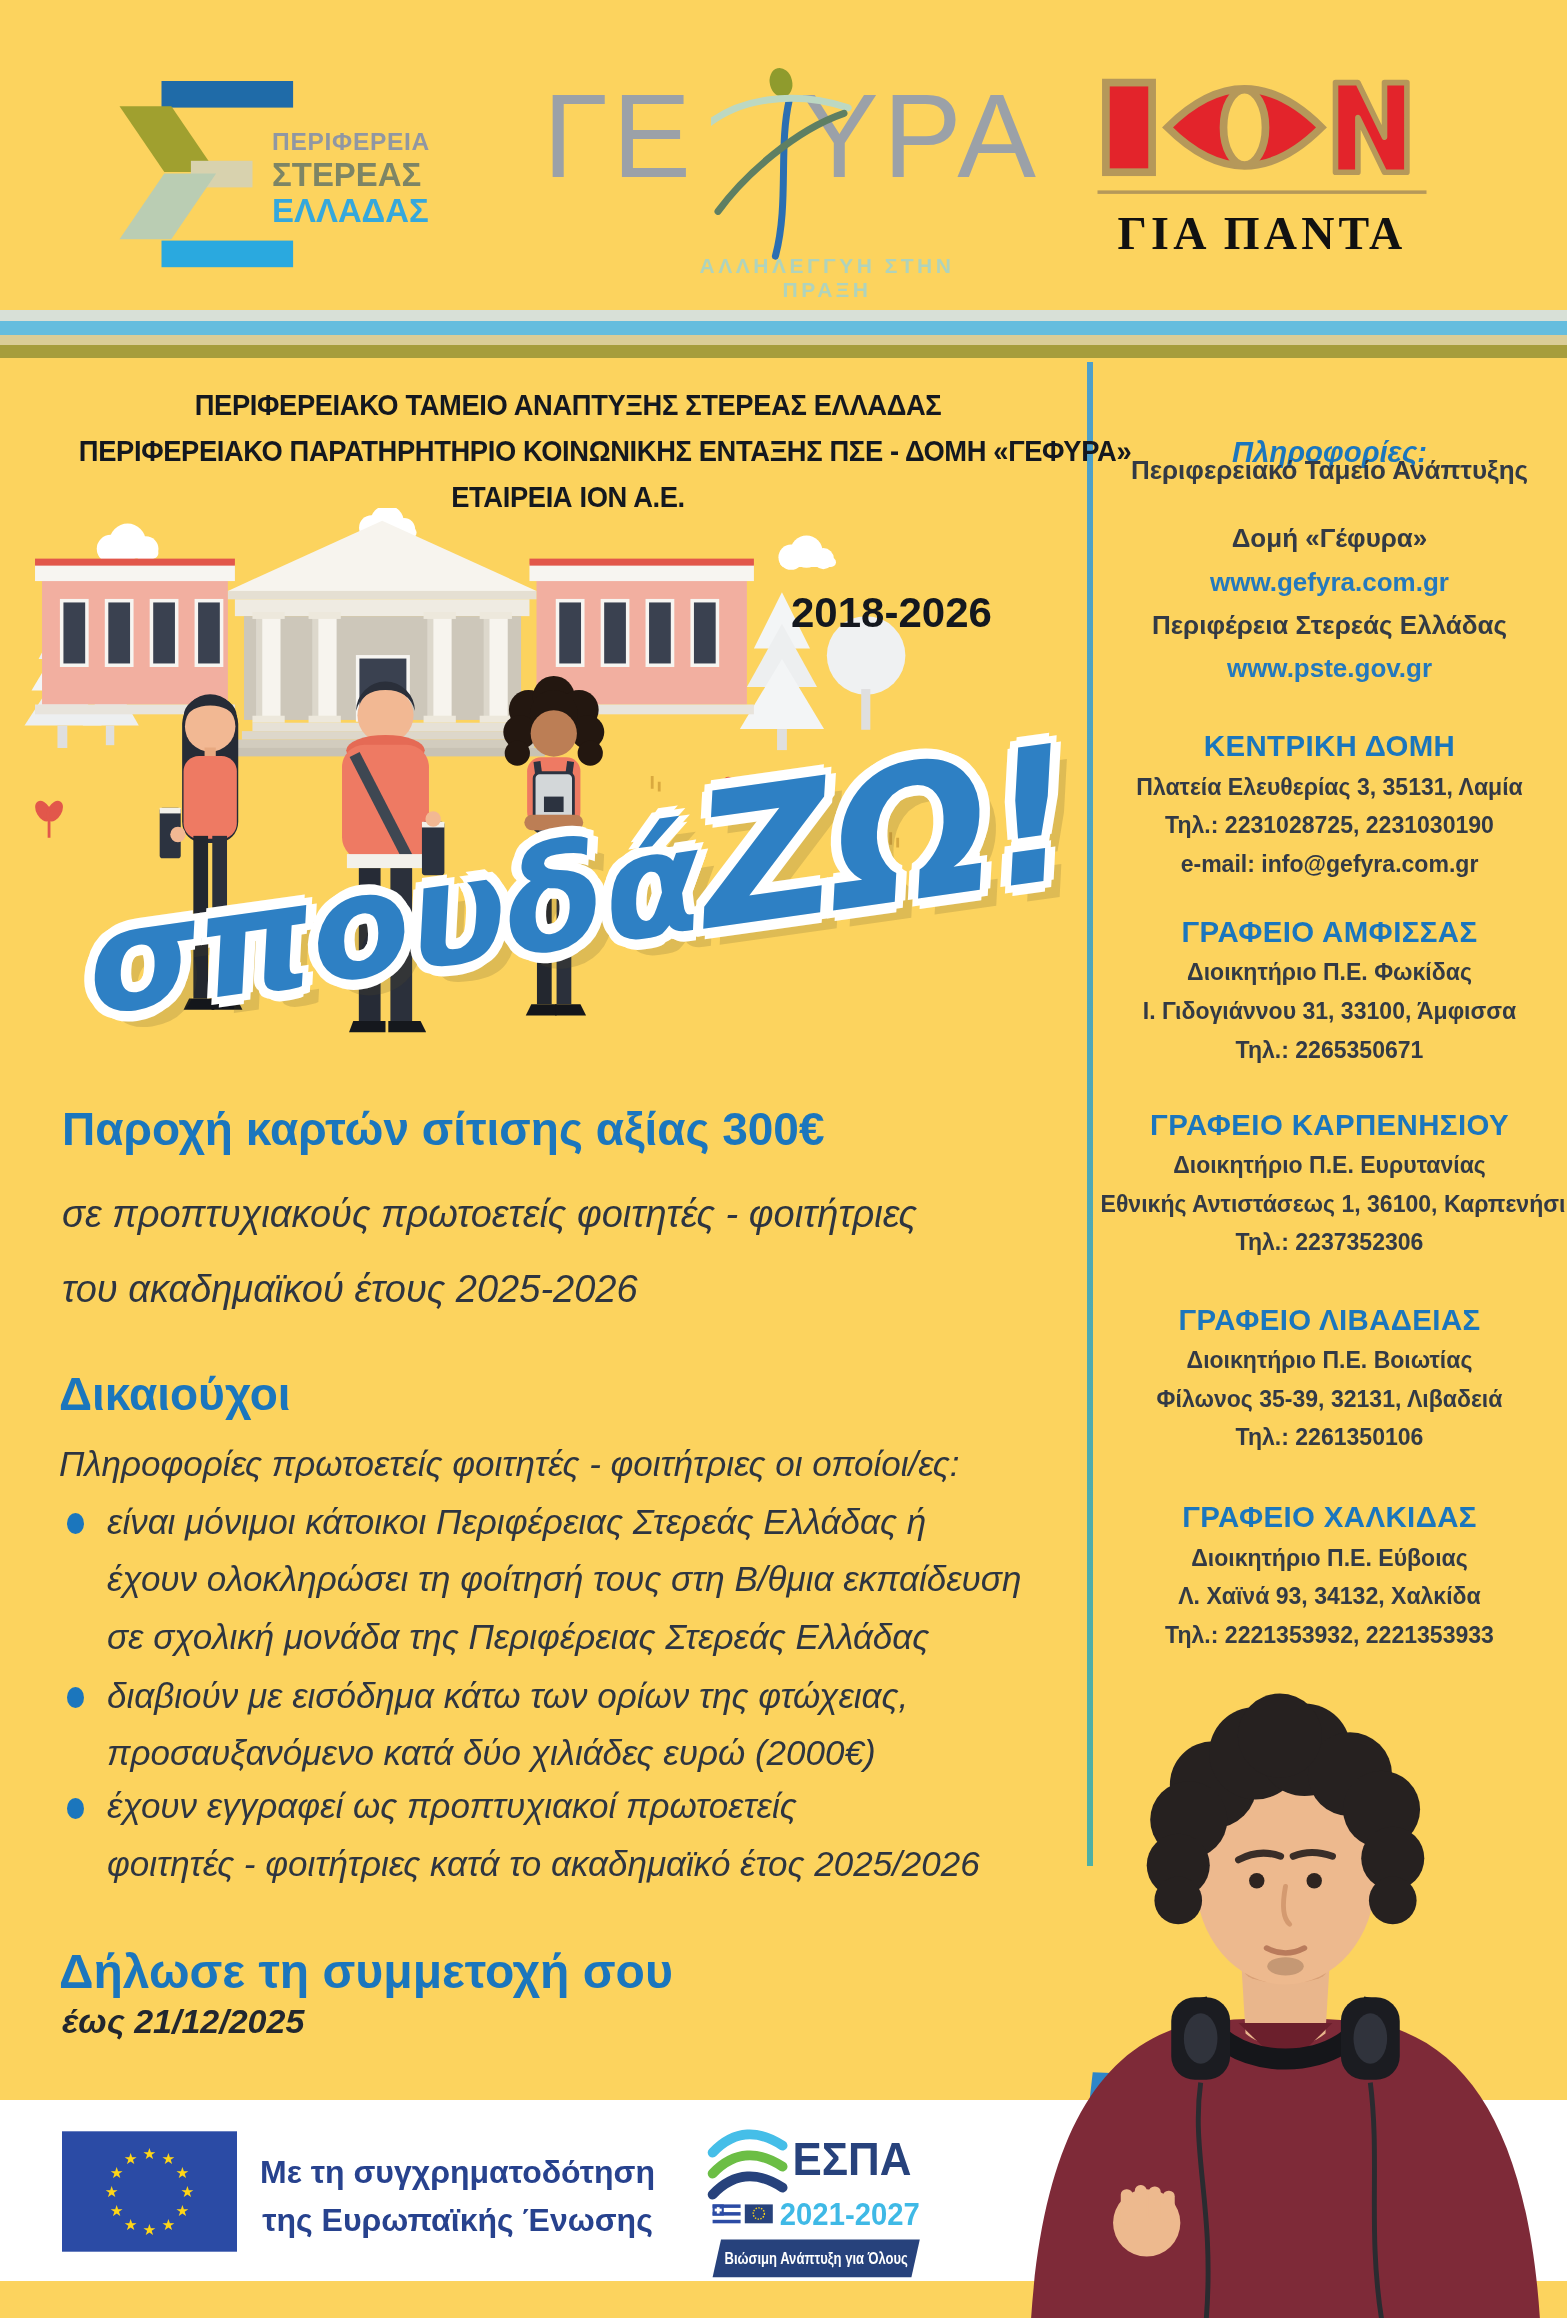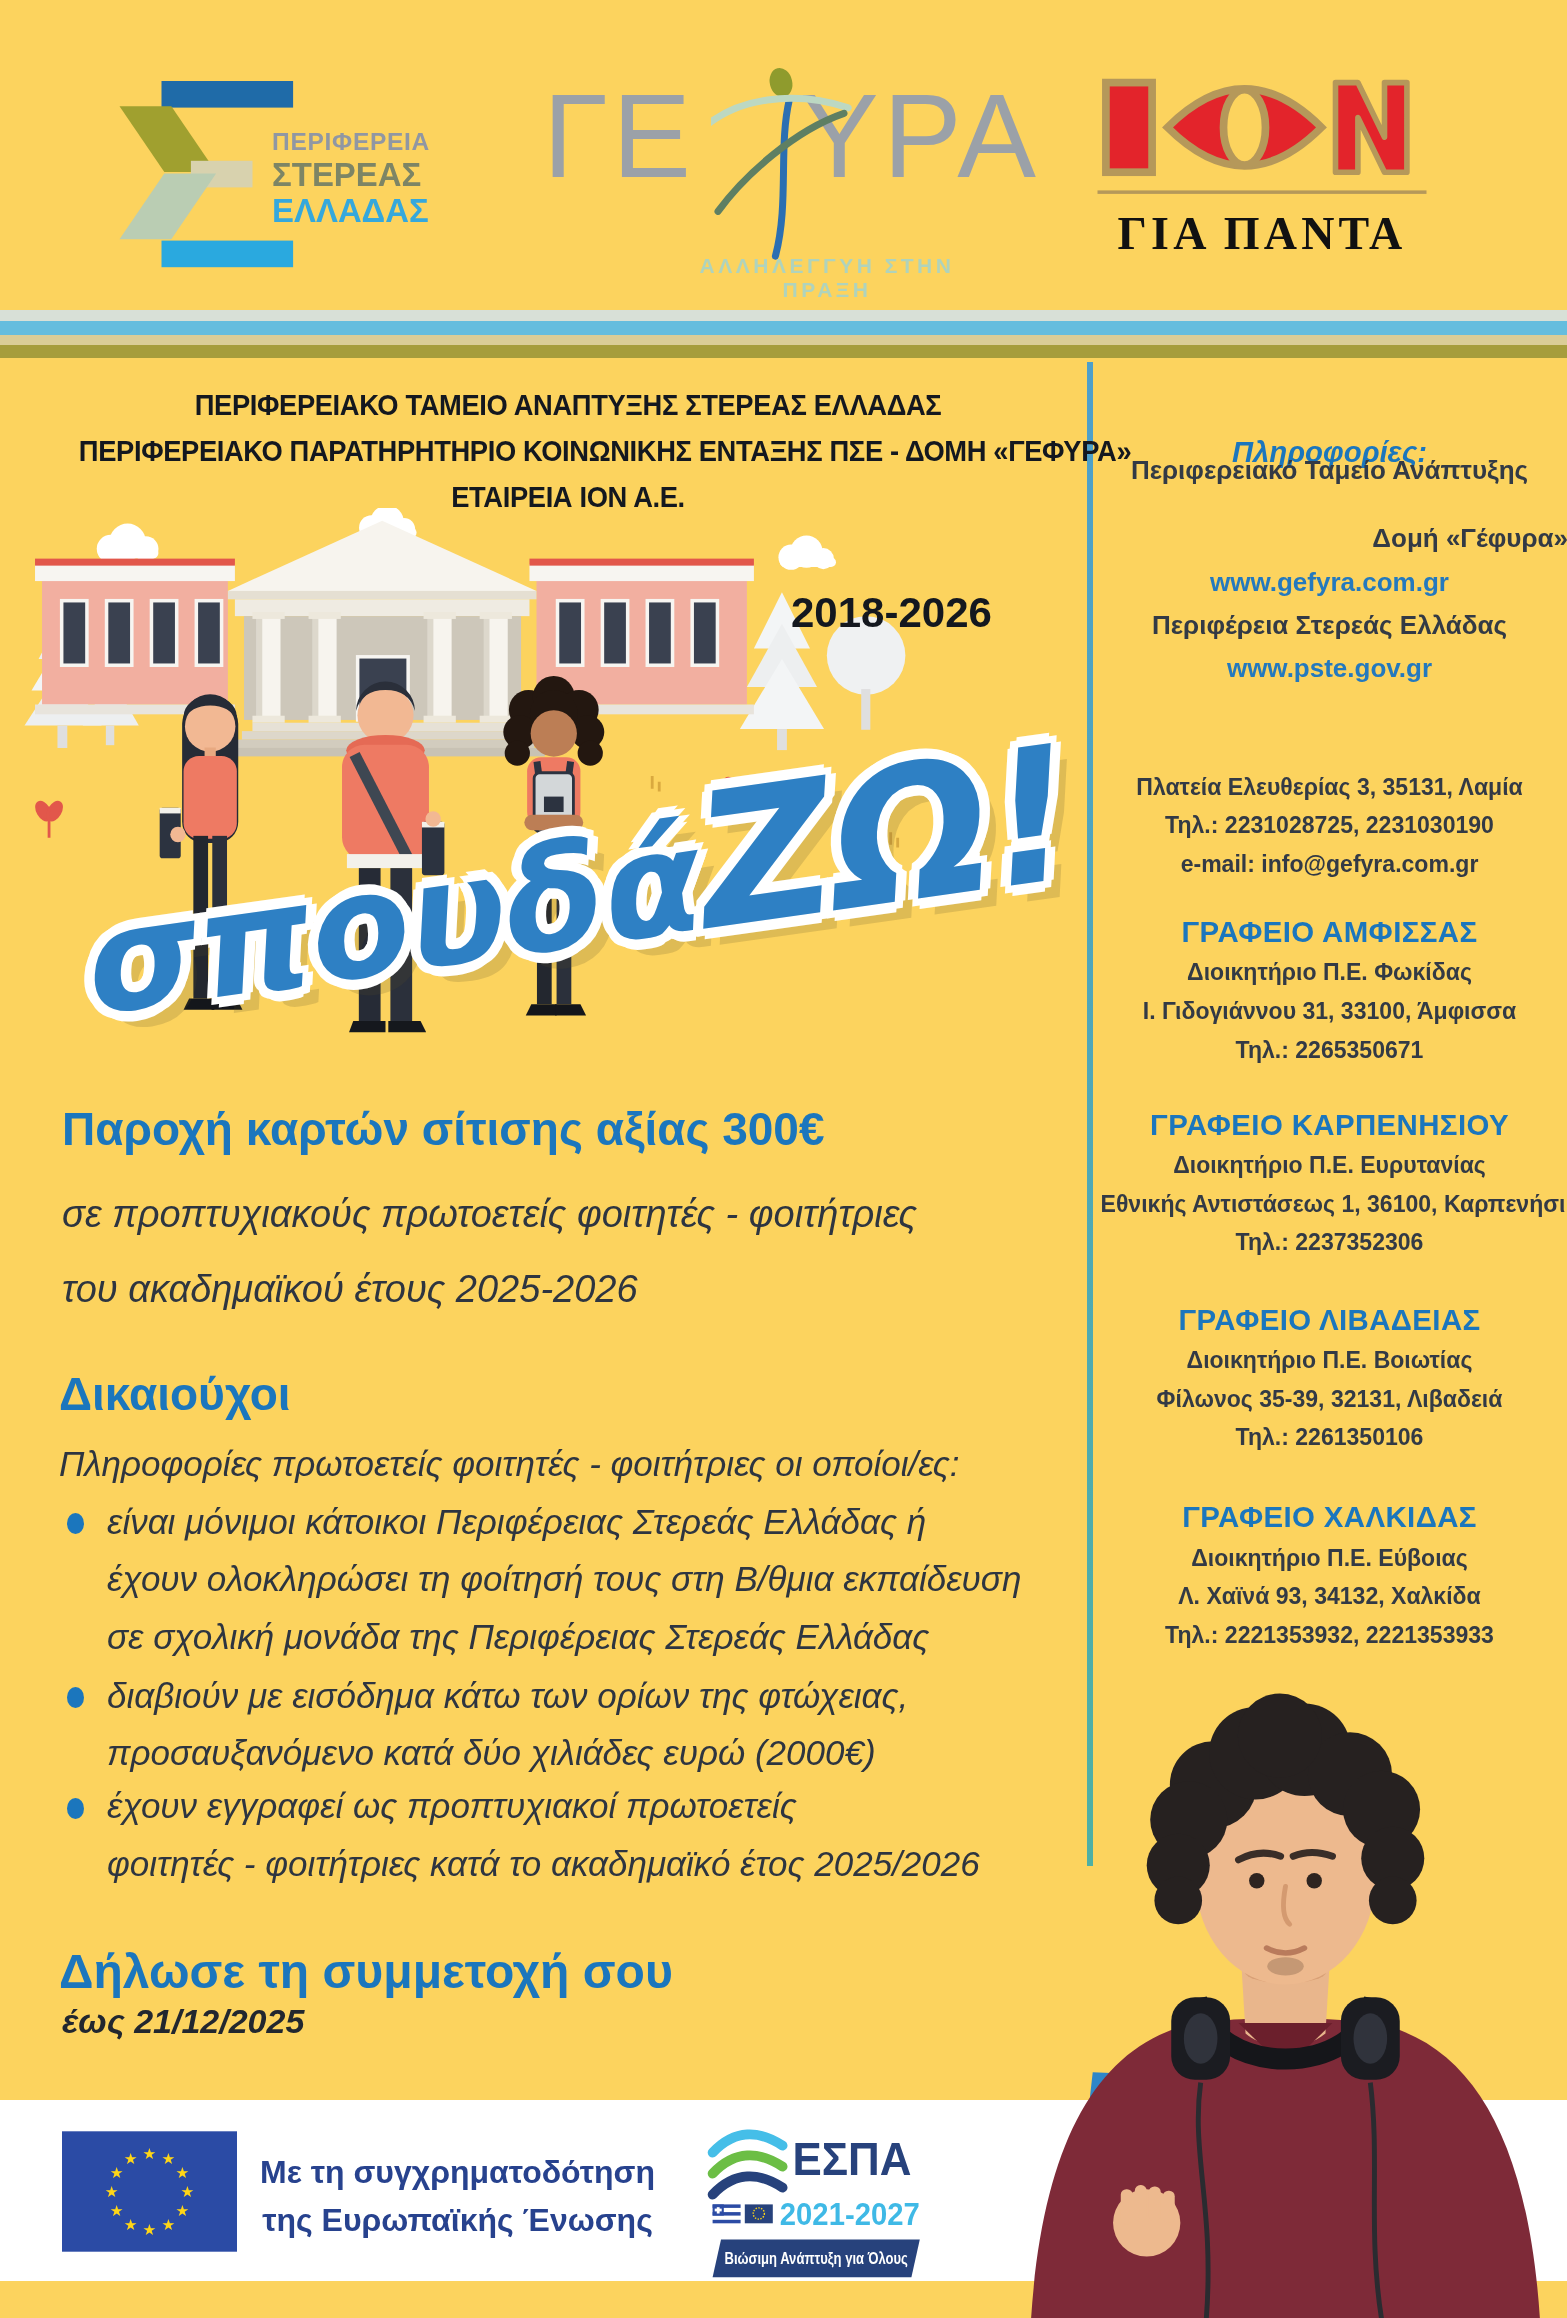--- a/index.html
+++ b/index.html
@@ -288,25 +288,26 @@
 
   <div class="bullet-dot" style="left:67px;top:1798px;"></div>
   <div class="t it nowrap" style="left:107px;top:1786px;font-size:35px;">έχουν εγγραφεί ως προπτυχιακοί πρωτοετείς</div>
   <div class="t it nowrap" style="left:107px;top:1844px;font-size:35px;">φοιτητές - φοιτήτριες κατά το ακαδημαϊκό έτος 2025/2026</div>
 
   <div class="t blue-h nowrap" style="left:59px;top:1944px;font-size:48px;">Δήλωσε τη συμμετοχή σου</div>
   <div class="t it nowrap" style="left:62px;top:2002px;font-size:34px;font-weight:700;color:#22272F;">έως 21/12/2025</div>
 
   <div class="t rc rc-label nowrap" style="top:435px;font-style:italic;">Πληροφορίες:</div>
   <div class="t rc rc-dark nowrap" style="top:455px;text-align:center;">Περιφερειακό Ταμείο Ανάπτυξης</div>
-  <div class="t rc rc-dark nowrap" style="top:523px;text-align:right;">Δομή «Γέφυρα»</div>
+  <div class="t rc rc-dark nowrap" style="top:523px;">Δομή «Γέφυρα»</div>
   <div class="t rc rc-dark rc-link nowrap" style="top:567px;">www.gefyra.com.gr</div>
   <div class="t rc rc-dark nowrap" style="top:610px;">Περιφέρεια Στερεάς Ελλάδας</div>
   <div class="t rc rc-dark rc-link nowrap" style="top:653px;">www.pste.gov.gr</div>
 
+  <div class="t rc rc-title nowrap" style="top:729px;">ΚΕΝΤΡΙΚΗ ΔΟΜΗ</div>
   <div class="t rc rc-line nowrap" style="top:773px;">Πλατεία Ελευθερίας 3, 35131, Λαμία</div>
   <div class="t rc rc-line nowrap" style="top:811px;">Τηλ.: 2231028725, 2231030190</div>
   <div class="t rc rc-line nowrap" style="top:850px;">e-mail: info@gefyra.com.gr</div>
 
   <div class="t rc rc-title nowrap" style="top:915px;">ΓΡΑΦΕΙΟ ΑΜΦΙΣΣΑΣ</div>
   <div class="t rc rc-line nowrap" style="top:958px;">Διοικητήριο Π.Ε. Φωκίδας</div>
   <div class="t rc rc-line nowrap" style="top:997px;">Ι. Γιδογιάννου 31, 33100, Άμφισσα</div>
   <div class="t rc rc-line nowrap" style="top:1036px;">Τηλ.: 2265350671</div>
 
   <div class="t rc rc-title nowrap" style="top:1108px;">ΓΡΑΦΕΙΟ ΚΑΡΠΕΝΗΣΙΟΥ</div>

